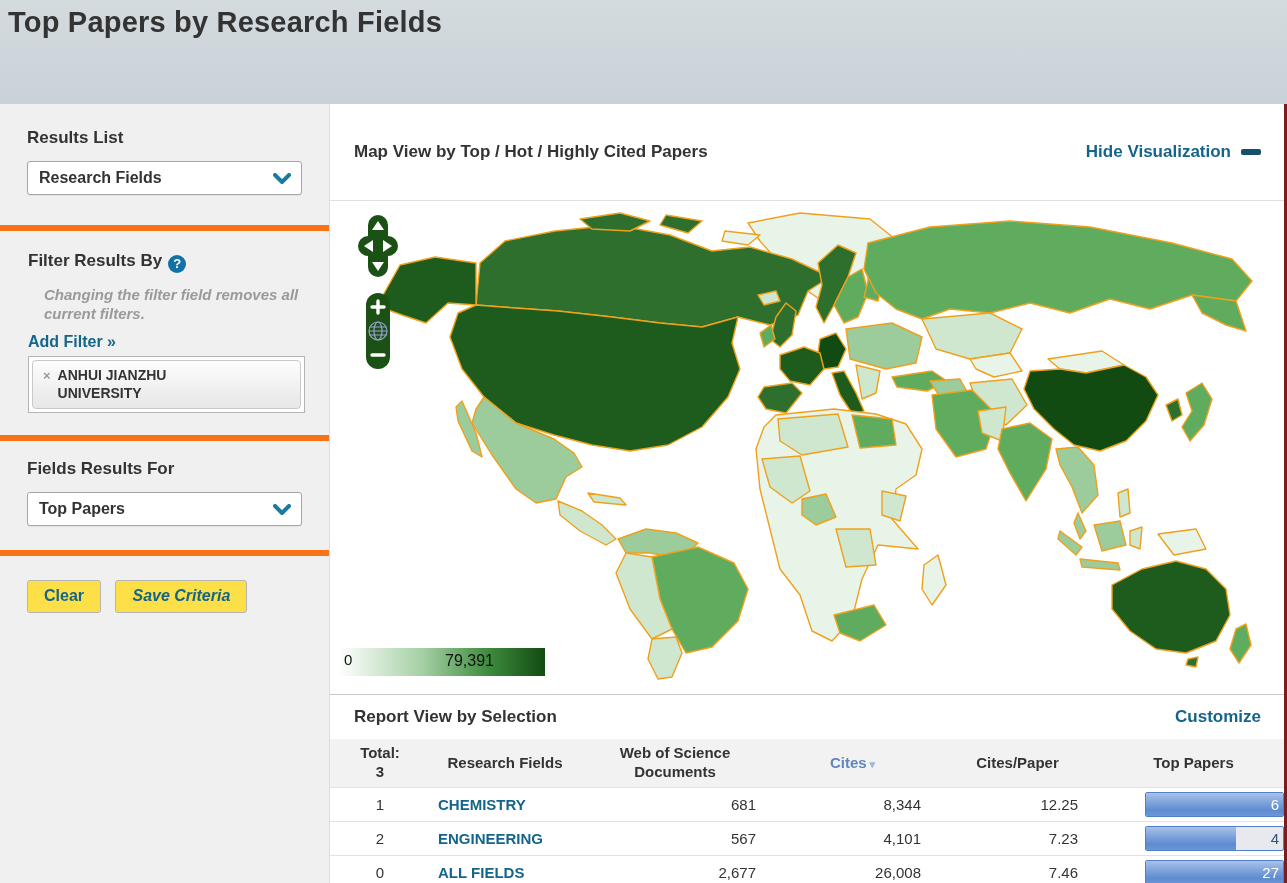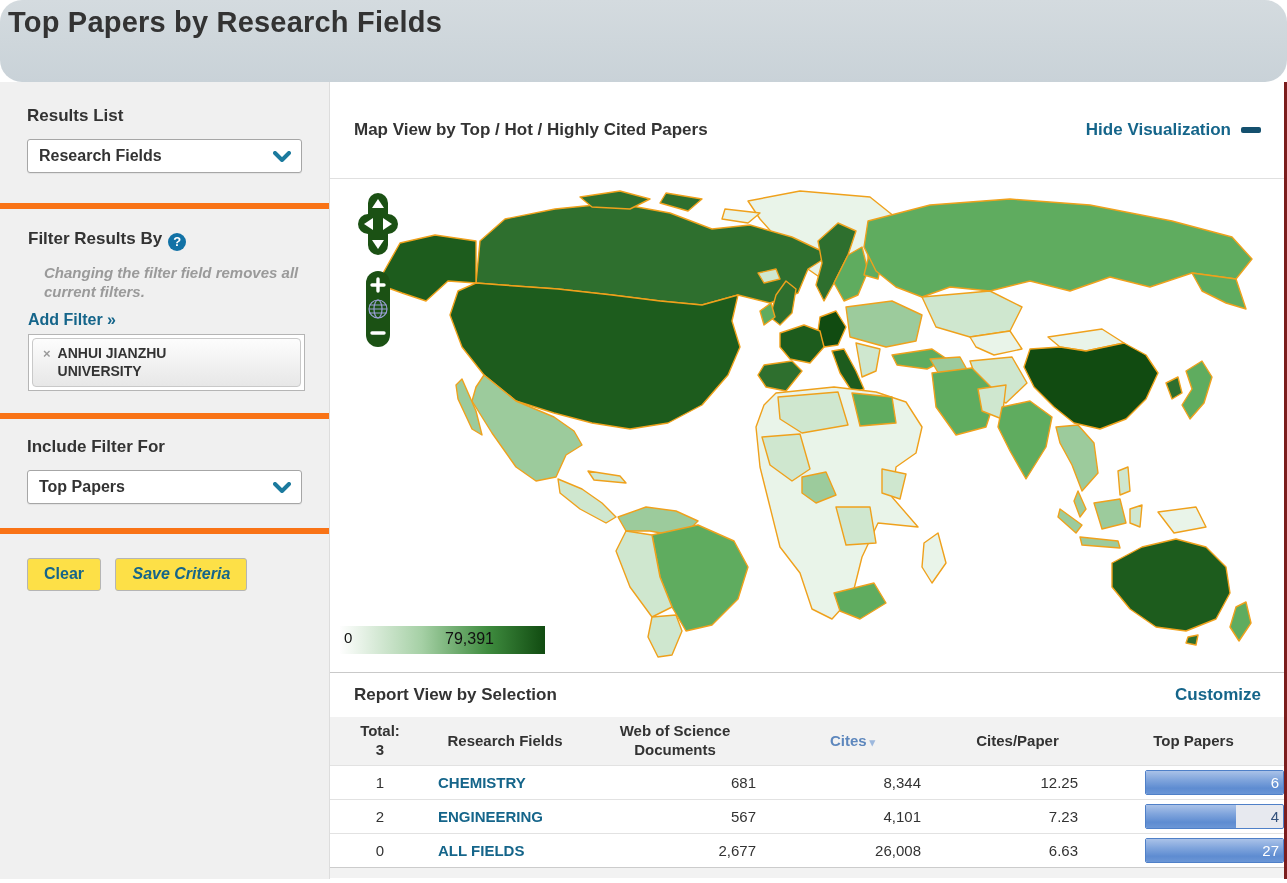--- a/index.html
+++ b/index.html
@@ -1,20 +1,20 @@
 <!DOCTYPE html>
 <html><head>
 <meta charset="utf-8">
 <style>
   * { margin:0; padding:0; box-sizing:border-box; }
   html,body { width:1287px; height:883px; overflow:hidden; }
   body { font-family:"Liberation Sans", sans-serif; background:#fff; position:relative; }
 
   
-  .page-header { height:82px; background:linear-gradient(#d4dbdf,#c9d2d8); padding:6px 0 0 8px;border-radius:22px; }
+  .page-header { height:104px; background:linear-gradient(#d4dbdf,#c9d2d8); padding:6px 0 0 8px; }
   .page-header h1 { font-size:29px; font-weight:bold; color:#333; letter-spacing:.2px; }
 
   .content { display:flex; height:797px; position:relative; }
 
   
   .sidebar { width:330px; background:#f0f0f0; border-right:1px solid #ddd; flex:none; }
   .side-section { padding:0 27px; border-bottom:6px solid #f97316; }
   .side-label { font-size:17px; font-weight:bold; color:#333; }
   .sec-results { padding-top:24px; padding-bottom:30px; }
   .sec-filter  { padding-top:20px; padding-bottom:22px;padding-left:28px; }
@@ -122,21 +122,21 @@
           <span class="chip-x">×</span>
           <span class="chip-text">
             <span>ANHUI JIANZHU</span><br>
             <span>UNIVERSITY</span>
           </span>
         </div>
       </div>
     </div>
 
     <div class="side-section sec-include">
-      <div class="side-label">Include Filter For</div>
+      <div class="side-label">Fields Results For</div>
       <div class="select-box">
         <span class="sel-text">Top Papers</span>
         <svg width="18" height="11" viewBox="0 0 18 11">
           <path d="M2 2 L9 9 L16 2" stroke="#1b7a9e" stroke-width="4" fill="none" stroke-linecap="round" stroke-linejoin="round"></path>
         </svg>
       </div>
     </div>
 
     <div class="side-section sec-buttons">
       <span class="btn">Clear</span>
@@ -298,21 +298,21 @@
           <span class="bar-value dark">4</span>
         </div>
       </div>
     </div>
 
     <div class="grid-row trow">
       <div class="td-rank">0</div>
       <div class="td-field">ALL FIELDS</div>
       <div class="td-num">2,677</div>
       <div class="td-num">26,008</div>
-      <div class="td-cpp">6.63</div>
+      <div class="td-cpp">7.46</div>
       <div class="td-bar">
         <div class="bar-track">
           <div class="bar-fill" style="width: 100%;"></div>
           <span class="bar-value">27</span>
         </div>
       </div>
     </div>
 
     <div class="table-footer"></div>
   </div>

